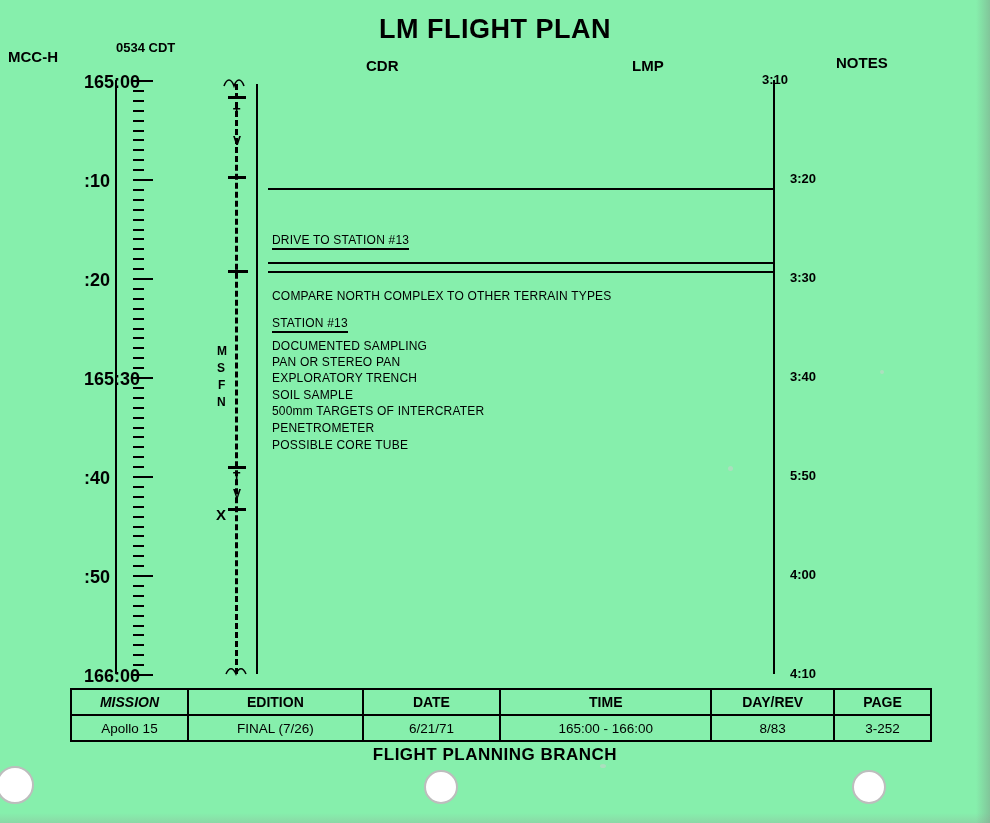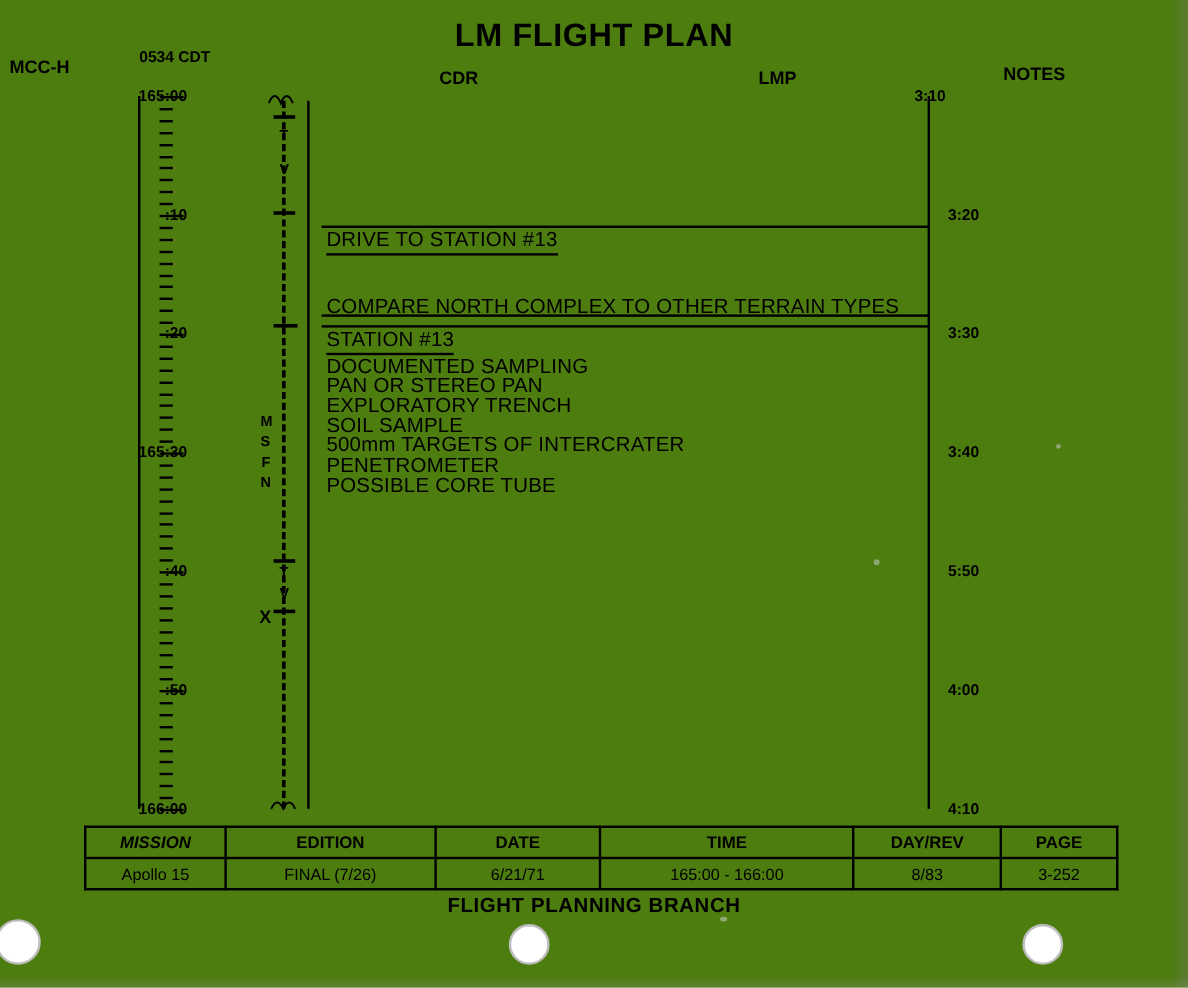--- a/index.html
+++ b/index.html
@@ -4,48 +4,48 @@
 <style>
   html,body{margin:0;padding:0;}
   body{
     width:990px;height:823px;
     background:#ffffff;
     font-family:"Liberation Sans", sans-serif;
     color:#000;
     position:relative;
     overflow:hidden;
   }
-  .page{position:absolute;inset:0;background:#4d7c0f;}
+  .page{position:absolute;inset:0;background:#86efac;}
 
   
   #title{
     position:absolute;top:14px;left:0;width:990px;text-align:center;
     font-size:27px;font-weight:bold;letter-spacing:.5px;
   }
   #mcch{position:absolute;top:48px;left:8px;font-size:15px;font-weight:bold;}
   #notes{position:absolute;top:54px;left:836px;font-size:15px;font-weight:bold;}
   #cdt{position:absolute;top:40px;left:116px;font-size:13px;font-weight:bold;}
   #cdr{position:absolute;top:57px;left:366px;font-size:15px;font-weight:bold;}
   #lmp{position:absolute;top:57px;left:632px;font-size:15px;font-weight:bold;}
 
   
   .vline{position:absolute;background:#000;width:2px;}
   .tick{position:absolute;background:#000;height:2px;}
-  .tlabel{position:absolute;font-size:13px;font-weight:bold;text-align:right;}
+  .tlabel{position:absolute;font-size:18px;font-weight:bold;text-align:left;}
   .rlabel{position:absolute;font-size:13px;font-weight:bold;}
 
   
   .sysletter{position:absolute;font-size:12px;font-weight:bold;}
   .dashcol{position:absolute;width:0;border-left:3px dashed #000;}
   .solidcol{position:absolute;width:2px;background:#000;}
   .barH{position:absolute;background:#000;height:3px;}
 
   
   .hline{position:absolute;background:#000;height:2px;}
-  .act{position:absolute;font-size:17px;letter-spacing:.2px;white-space:nowrap;}
+  .act{position:absolute;font-size:12px;letter-spacing:.2px;white-space:nowrap;margin-top:43px;}
   .act.u{border-bottom:2px solid #000;padding-bottom:1px;}
 
   
   #tbl{
     position:absolute;left:70px;top:688px;width:862px;
     border-collapse:collapse;font-size:14px;font-weight:bold;
   }
   #tbl td{border:2px solid #000;text-align:center;padding:2px 4px;height:20px;}
   #tbl .v{font-weight:normal;font-size:13.5px;}
   #fpb{position:absolute;top:733px;left:0;width:990px;text-align:center;

